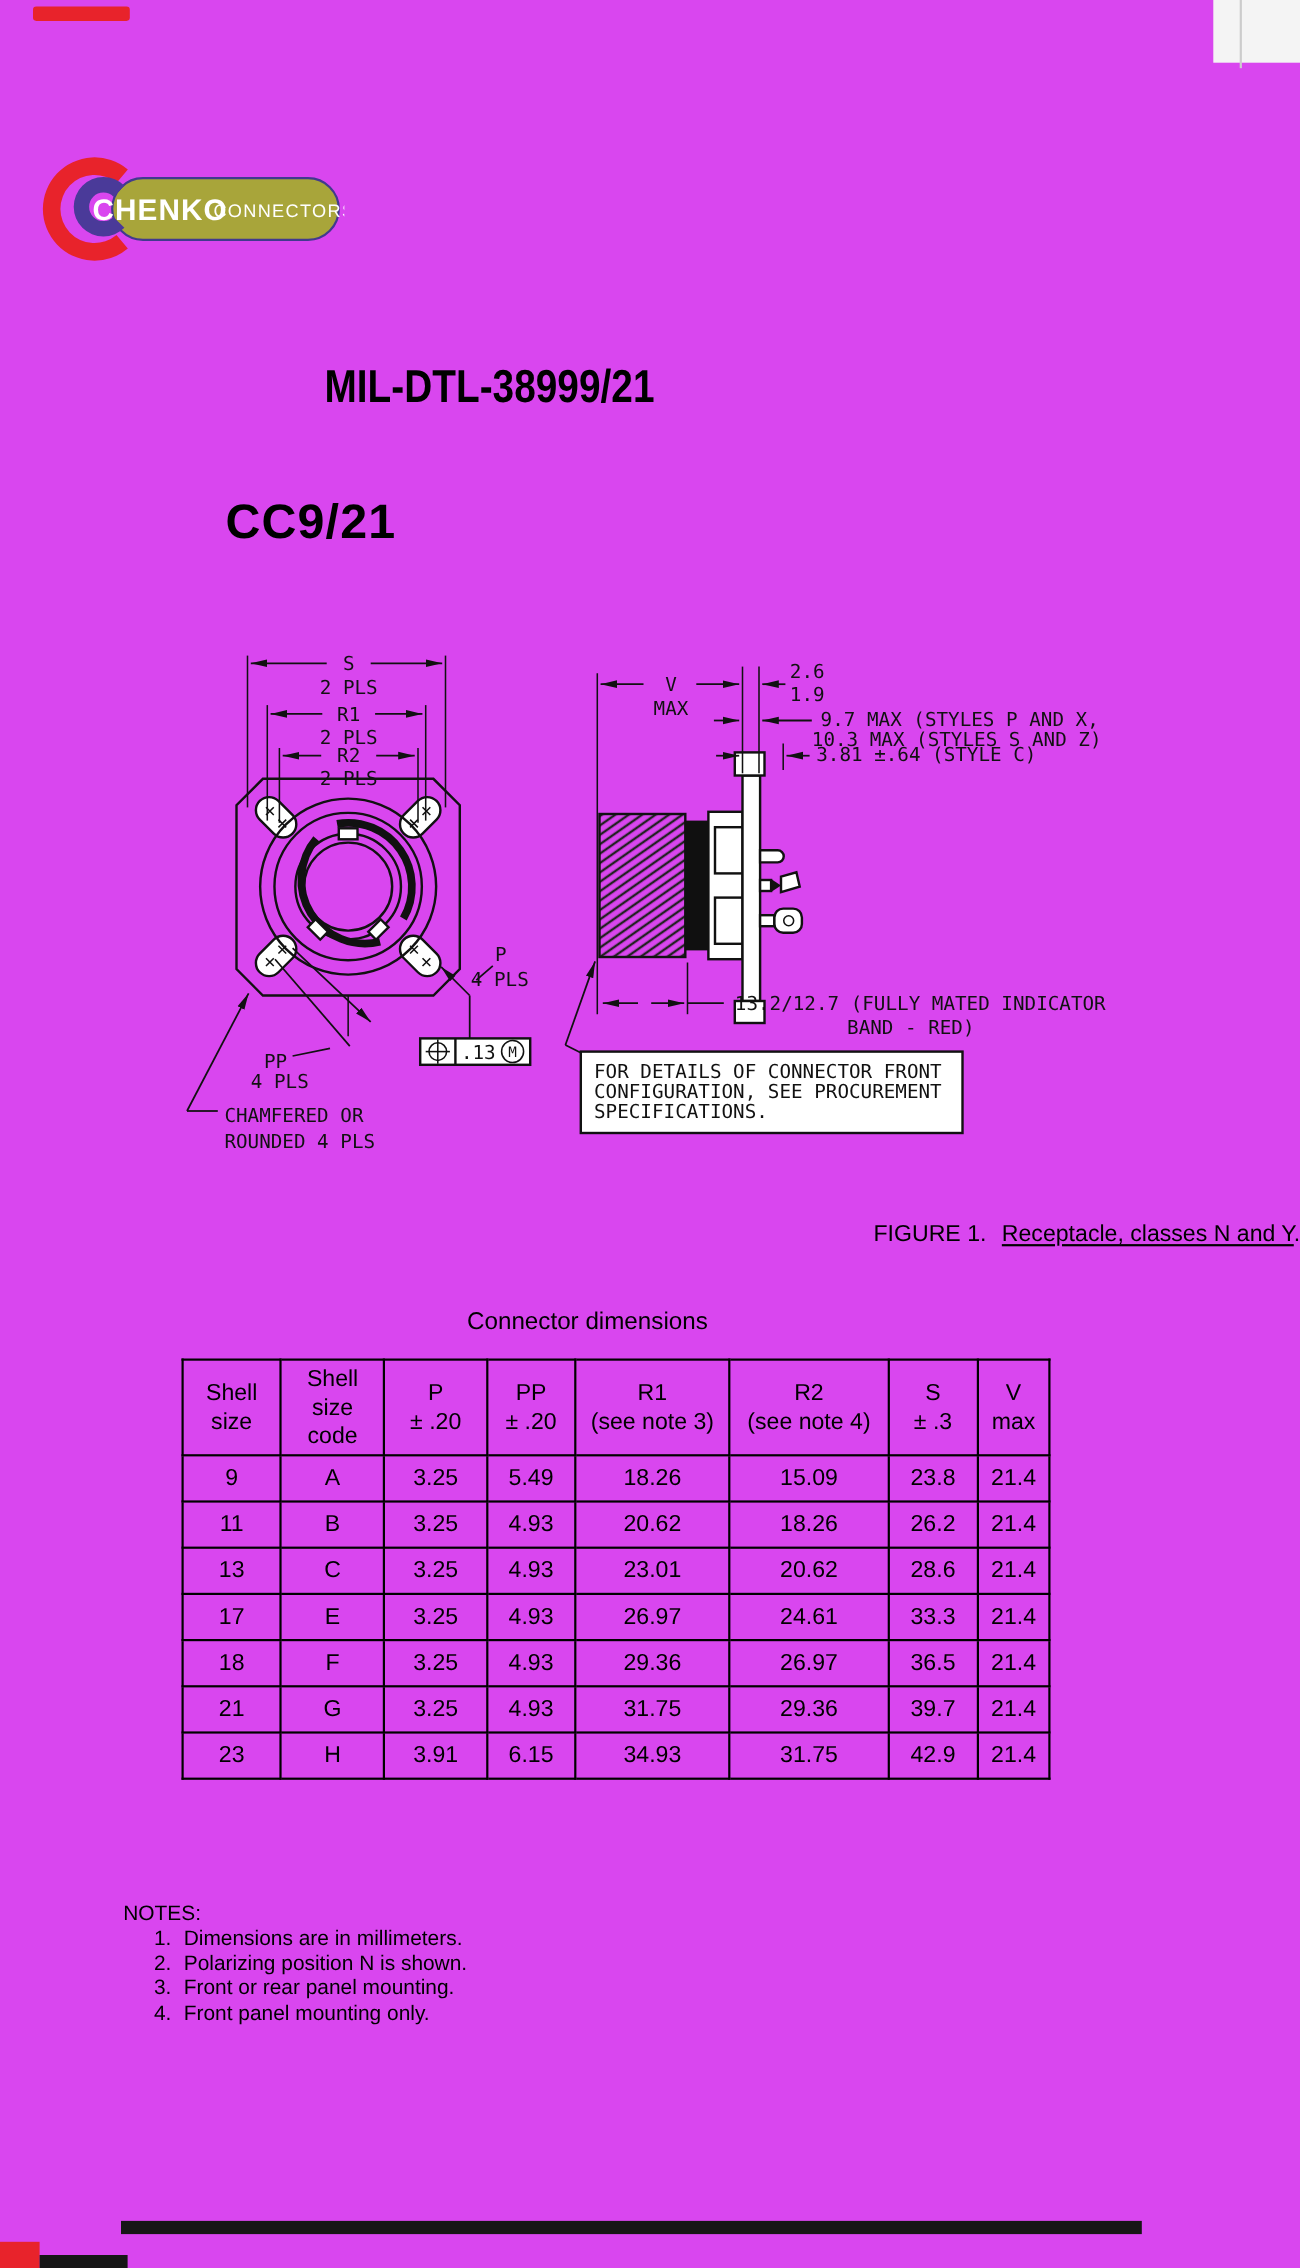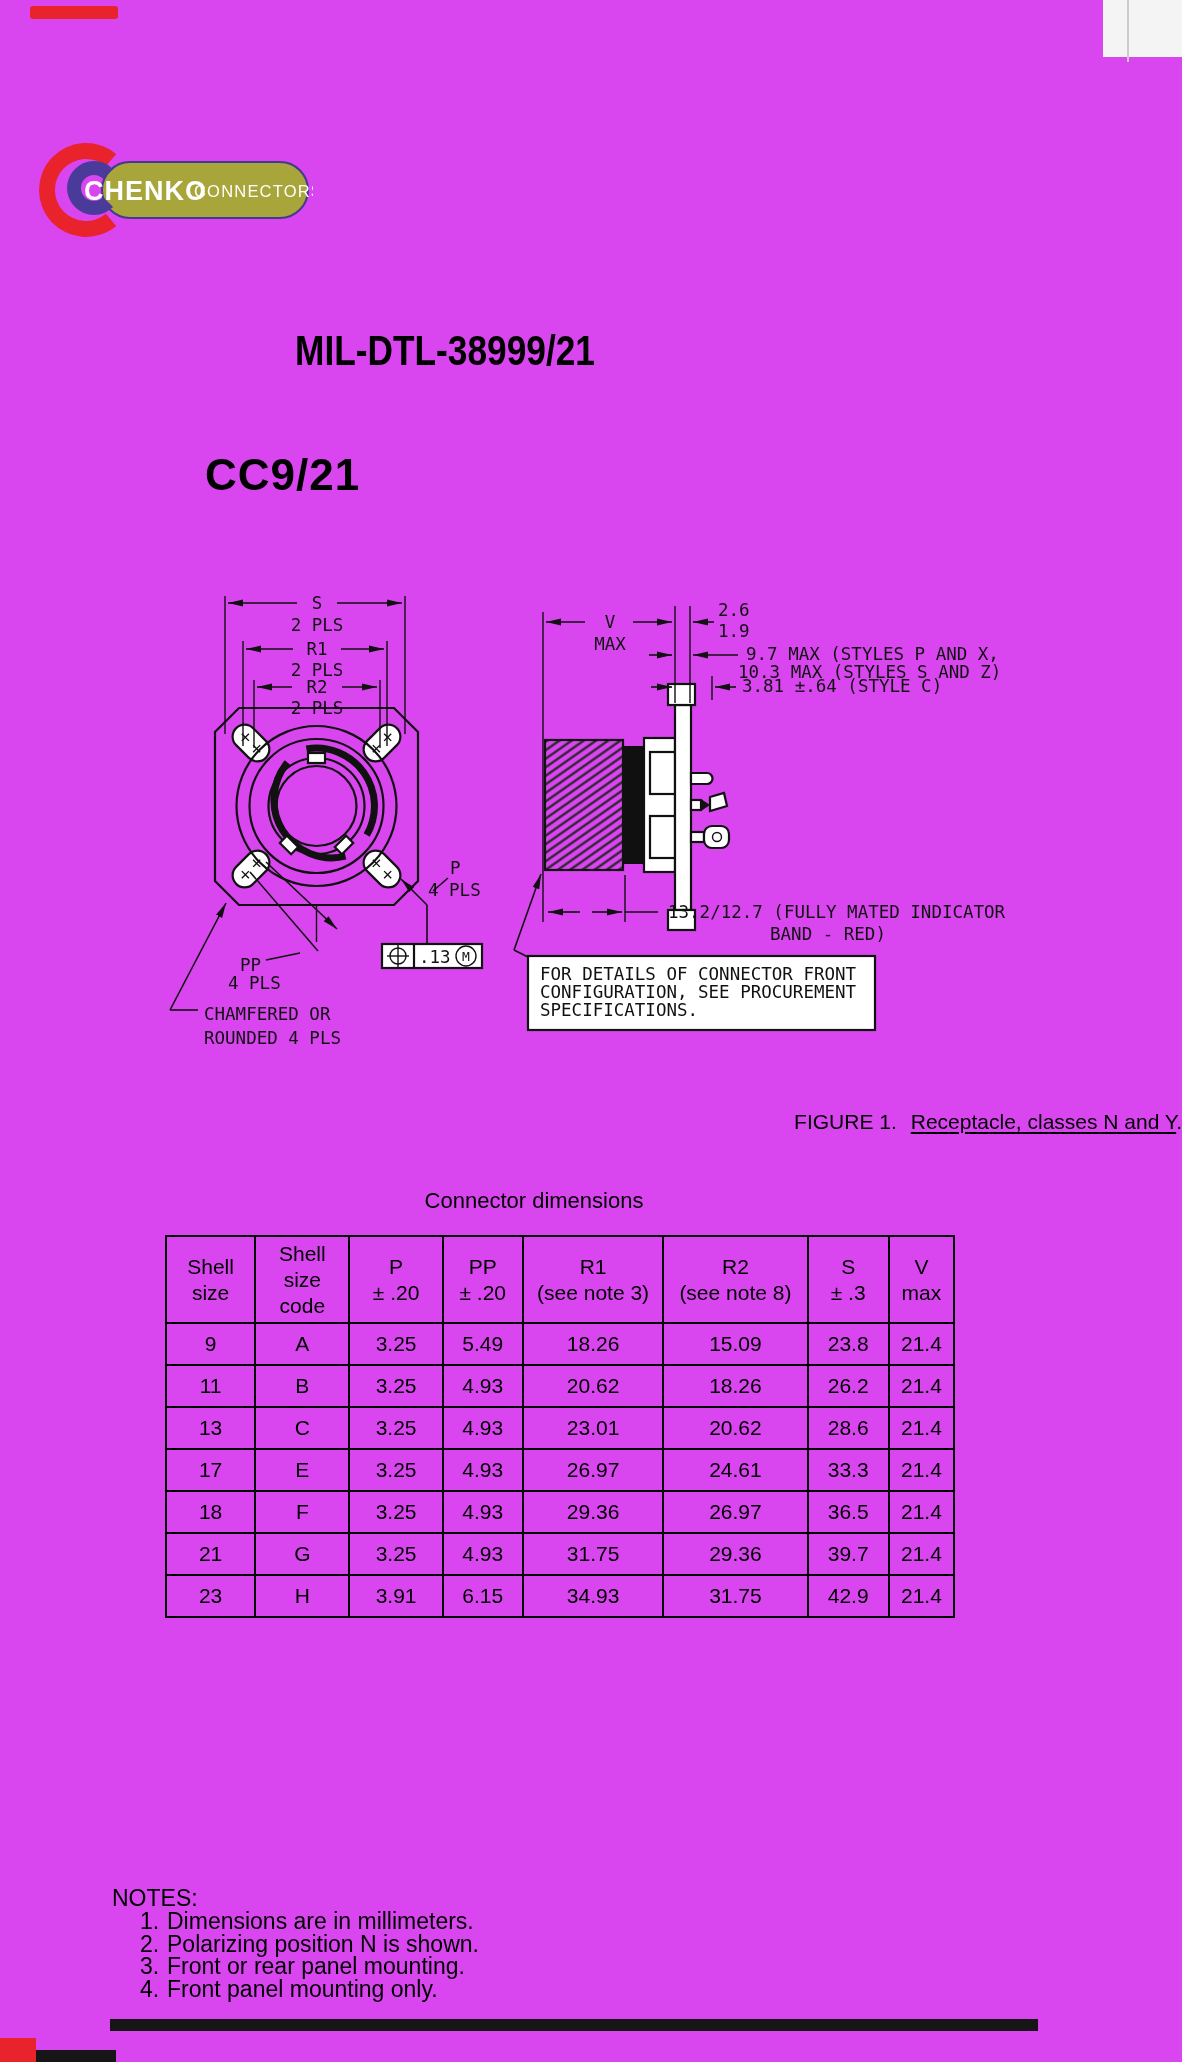--- a/index.html
+++ b/index.html
@@ -27,21 +27,21 @@
   .fig-caption .gap{display:inline-block;width:14px;}
   .fig-caption .u{text-decoration:underline;text-underline-offset:3px;}
   .tbl-title{position:absolute;left:0;top:1188px;width:1068px;text-align:center;font-size:22px;}
   .dim-table{position:absolute;left:165px;top:1235px;border-collapse:collapse;table-layout:fixed;width:790px;
              font-size:21px;}
   .dim-table th,.dim-table td{border:2px solid #000;text-align:center;font-weight:normal;padding:0;}
   .dim-table th{height:85px;vertical-align:middle;}
   .dim-table td{height:40px;vertical-align:middle;}
   .dim-table th span{display:block;line-height:26px;}
   
-  .notes{position:absolute;left:112px;top:1886px;font-size:23px;}
+  .notes{position:absolute;left:112px;top:1728px;font-size:19px;}
   .notes .hd{line-height:24px;}
   .note-item{line-height:22.5px;padding-left:28px;}
   .note-item .n{display:inline-block;width:27px;}
 </style>
 </head>
 <body>
 
 <div class="page">
 
   <div class="scan" style="left:30px;top:6px;width:88px;height:13px;background:#e8232b;border-radius:3px;"></div>
@@ -284,21 +284,21 @@
             <span>± .20</span>
             <span></span>
           </th>
         <th>
             <span>R1</span>
             <span>(see note 3)</span>
             <span></span>
           </th>
         <th>
             <span>R2</span>
-            <span>(see note 8)</span>
+            <span>(see note 4)</span>
             <span></span>
           </th>
         <th>
             <span>S</span>
             <span>± .3</span>
             <span></span>
           </th>
         <th>
             <span>V</span>
             <span>max</span>

